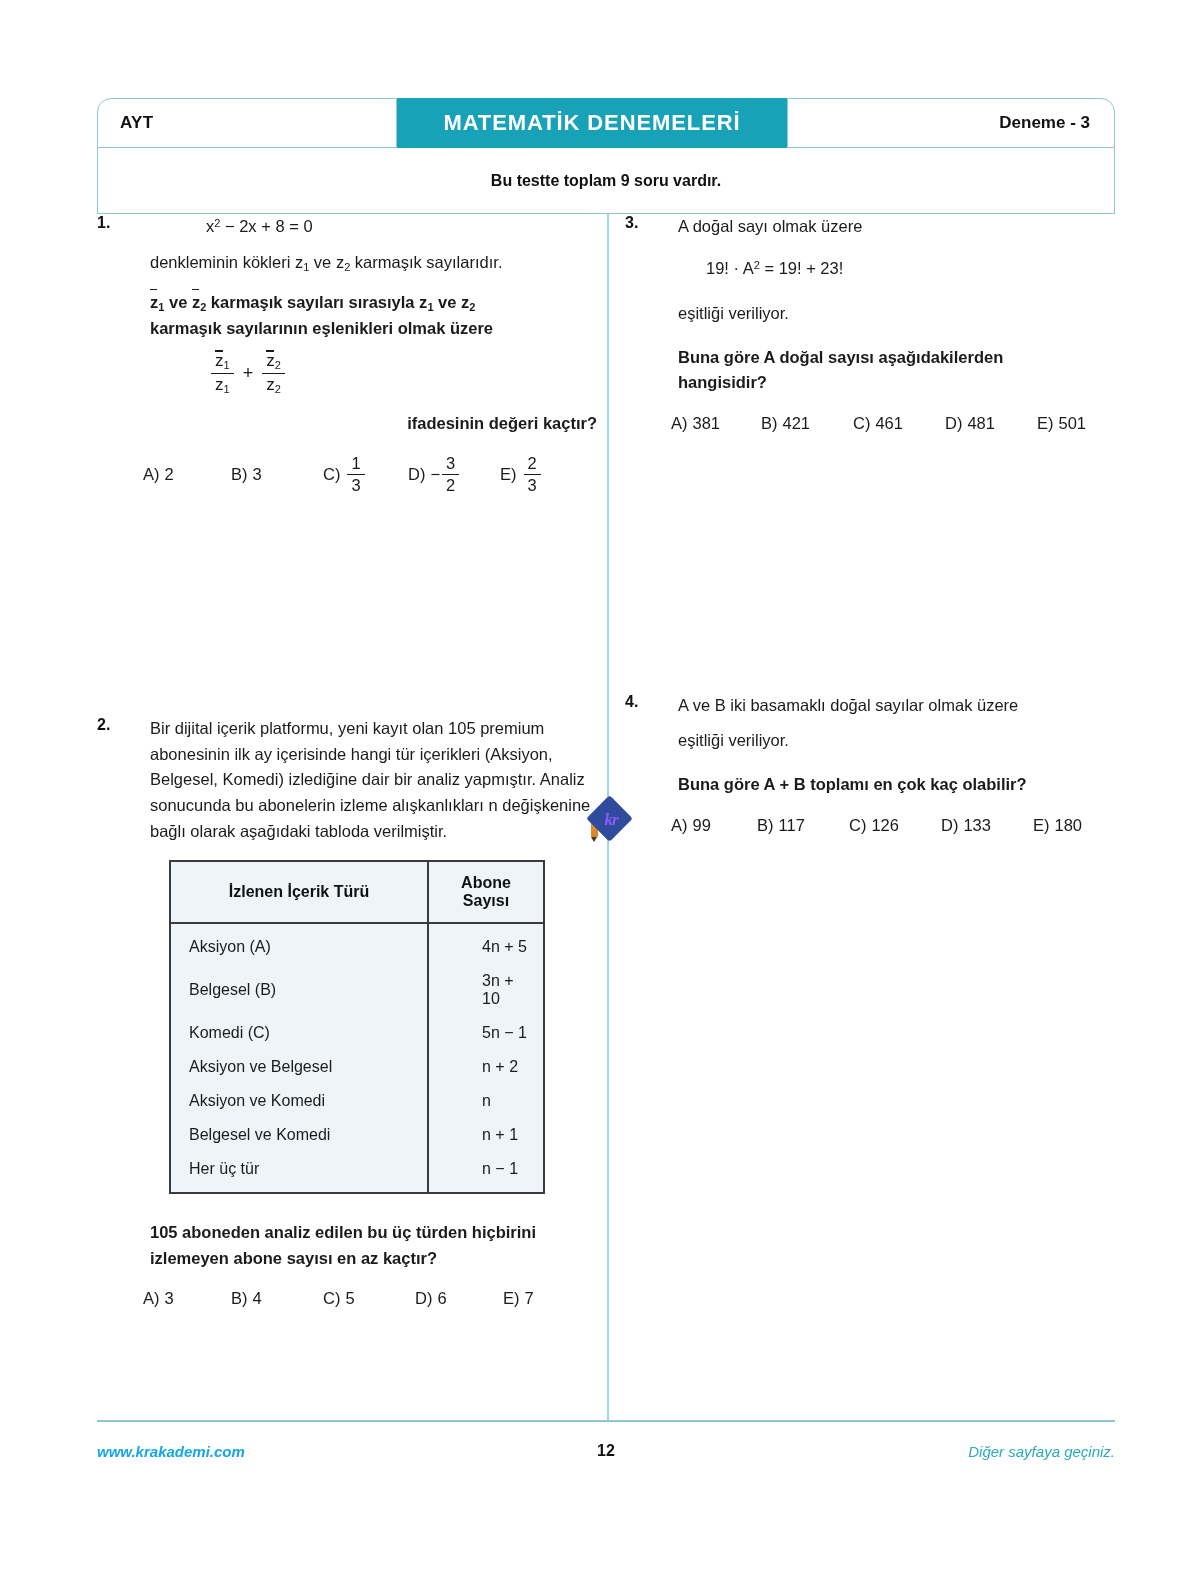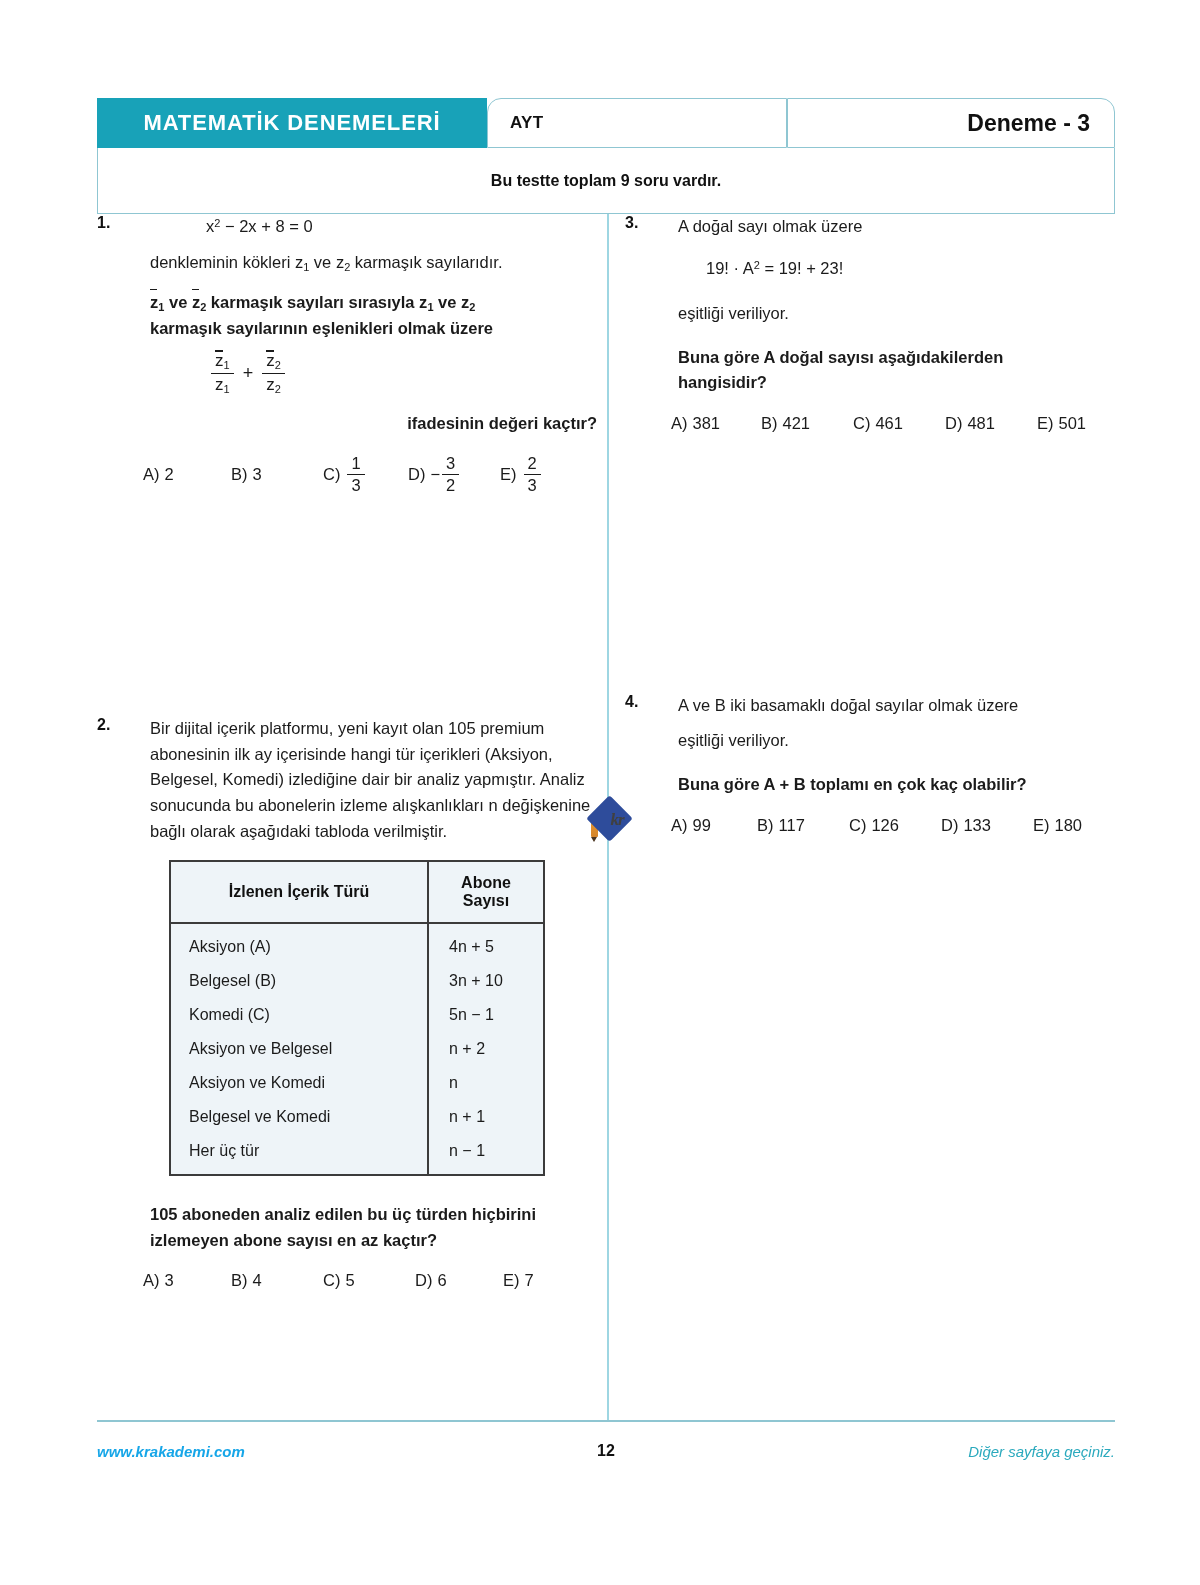--- a/index.html
+++ b/index.html
@@ -63,21 +63,21 @@
     font-weight: bold;
     letter-spacing: .9px;
   }
   .hdr-right {
     flex: 1;
     border-top-right-radius: 14px;
     justify-content: flex-end;
     padding-right: 24px;
   }
   .hdr-right .lbl {
-    font-size: 23px;
+    font-size: 17px;
     font-weight: bold;
     color: #111;
   }
 
   
   .notice-bar {
     position: absolute;
     left: 97px;
     top: 148px;
     width: 1018px;
@@ -220,21 +220,21 @@
     border-right: 2px solid #3b3b3b;
     width: 228px;
   }
   .data-table td {
     font-size: 16px;
     color: #1b1b1b;
     padding: 8px 10px;
     border: none;
   }
   .data-table td.c1 { text-align: left; padding-left: 18px; }
-  .data-table td.c2 { text-align: left; padding-left: 20px; }
+  .data-table td.c2 { text-align: left; padding-left: 53px; }
   .data-table tbody tr:first-child td { padding-top: 14px; }
   .data-table tbody tr:last-child td  { padding-bottom: 14px; }
 
   
   .logo {
     position: absolute;
     left: 588px;
     top: 797px;
     width: 46px;
     height: 46px;
@@ -242,26 +242,26 @@
   .logo .diamond {
     position: absolute;
     left: 5px; top: 5px;
     width: 33px; height: 33px;
     background: #2e4c9b;
     transform: rotate(45deg);
     border-radius: 3px;
   }
   .logo .kr {
     position: absolute;
-    left: 6px; top: 0;
+    left: 0; top: 0;
     width: 46px; height: 46px;
     display: flex;
     align-items: center;
     justify-content: center;
-    color: #404040;
+    color: #8b5cf6;
     font-size: 17px;
     font-style: italic;
     font-weight: bold;
     font-family: "Liberation Serif", serif;
     letter-spacing: -1px;
   }
   .logo .pencil {
     position: absolute;
     left: 3px;
     top: 23px;
@@ -320,25 +320,25 @@
     color: #2aa9bd;
     flex: 0 0 auto;
   }
 </style>
 </head>
 <body>
 
 <div class="page">
 
   <div class="header-row">
+    <div class="hdr-box hdr-left">
+      <span class="lbl">AYT</span>
+    </div>
     <div class="hdr-box hdr-center">
       <span class="lbl">MATEMATİK DENEMELERİ</span>
-    </div>
-    <div class="hdr-box hdr-left">
-      <span class="lbl">AYT</span>
     </div>
     <div class="hdr-box hdr-right">
       <span class="lbl">Deneme - 3</span>
     </div>
   </div>
 
   <div class="notice-bar">
     <span class="lbl">Bu testte toplam 9 soru vardır.</span>
   </div>
 

